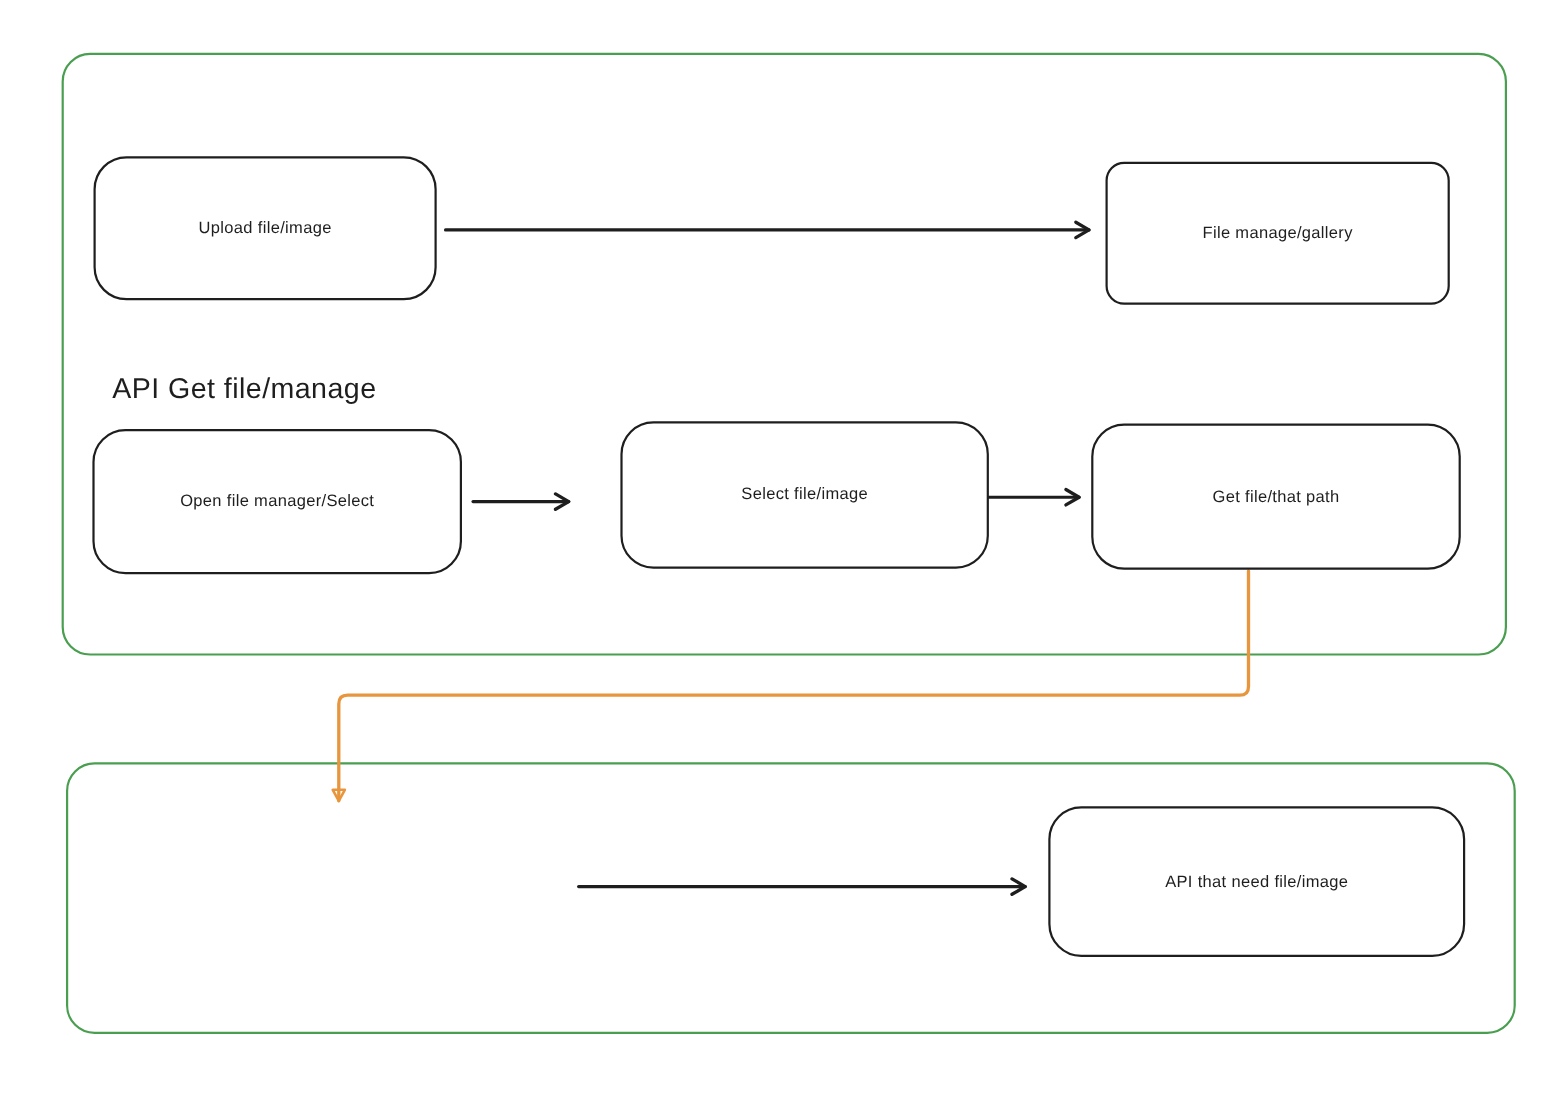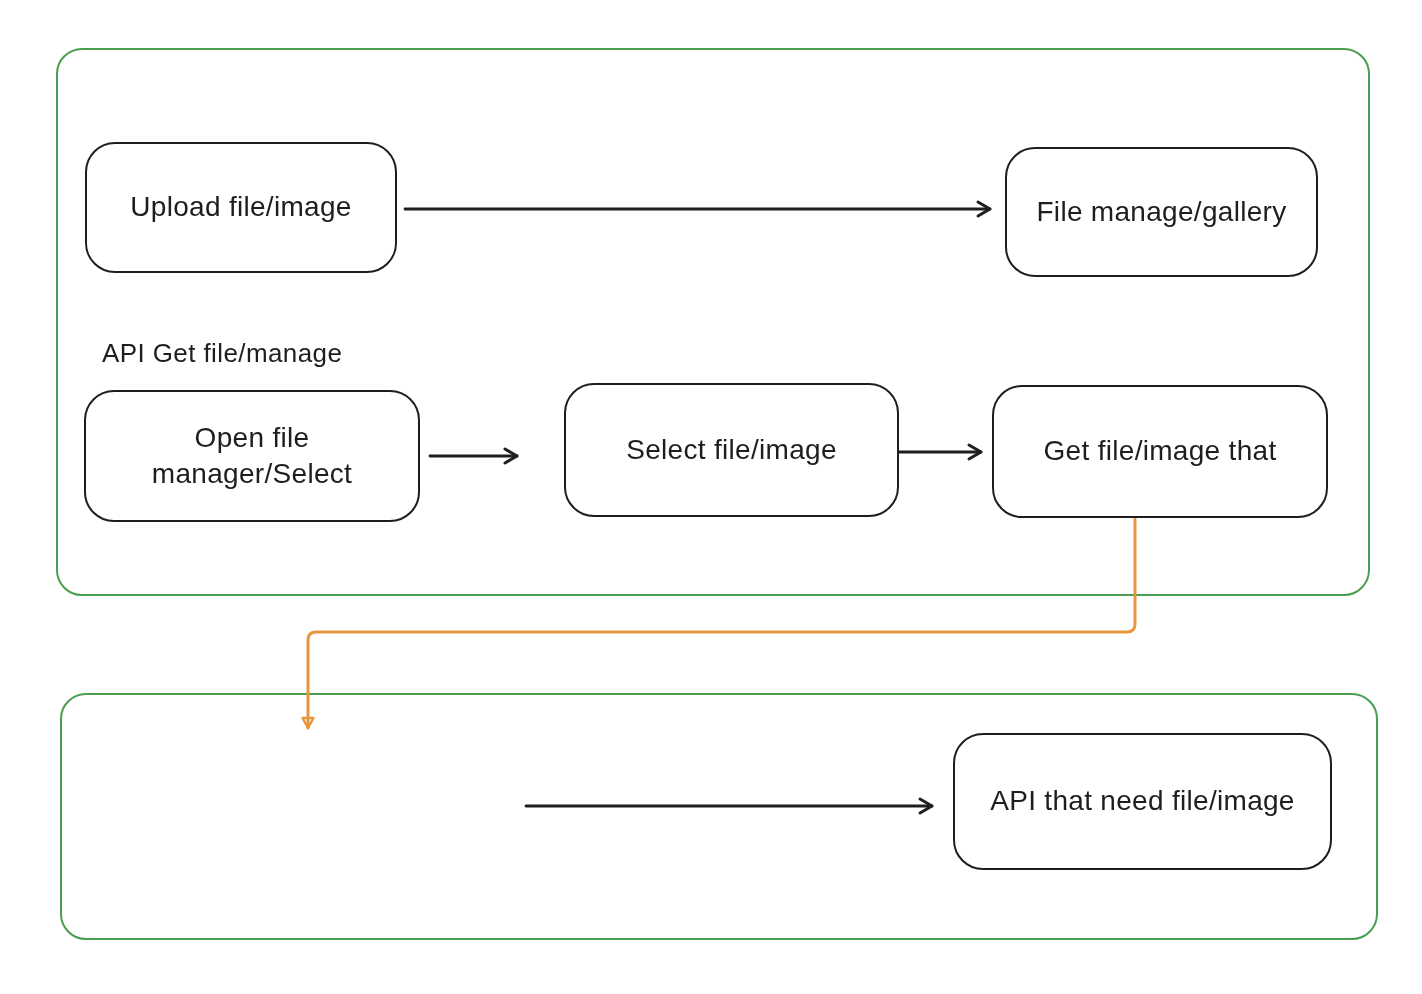--- a/index.html
+++ b/index.html
@@ -39,27 +39,27 @@
   .node {
     position: absolute;
     border: 2.6px solid var(--ink, #1e1e1e);
     border-radius: 30px;
     box-sizing: border-box;
     background: #ffffff;
     display: flex;
     align-items: center;
     justify-content: center;
     text-align: center;
-    font-size: 28px;
+    font-size: 15px;
     letter-spacing: 0.3px;
     line-height: 1.3;
     padding: 0 24px;
   }
   #node-upload       { left: 85px;   top: 142px; width: 312px; height: 131px; }
-  #node-gallery      { left: 1005px; top: 147px; width: 313px; height: 130px; }
+  #node-gallery      { left: 1005px; top: 147px; width: 313px; height: 130px; border-radius: 17px; }
   #node-open-manager { left: 84px;   top: 390px; width: 336px; height: 132px; }
   #node-select-file  { left: 532px;  top: 383px; width: 335px; height: 134px; margin-left: 32px; }
   #node-get-path     { left: 992px;  top: 385px; width: 336px; height: 133px; }
   #node-body-request { left: 100px;  top: 742px; width: 420px; height: 133px; padding: 0 30px; }
   #node-api-need     { left: 953px;  top: 733px; width: 379px; height: 137px; }
 
   
   .wires {
     position: absolute;
     left: 0; top: 0;
@@ -127,19 +127,19 @@
   <div class="node" id="node-gallery">
     <span>File manage/gallery</span>
   </div>
   <div class="node" id="node-open-manager">
     <span>Open file manager/Select</span>
   </div>
   <div class="node" id="node-select-file">
     <span>Select file/image</span>
   </div>
   <div class="node" id="node-get-path">
-    <span>Get file/image that</span>
+    <span>Get file/that path</span>
   </div>
   <div class="node" id="node-api-need">
     <span>API that need file/image</span>
   </div>
 
 </div>
 
 </body></html>

